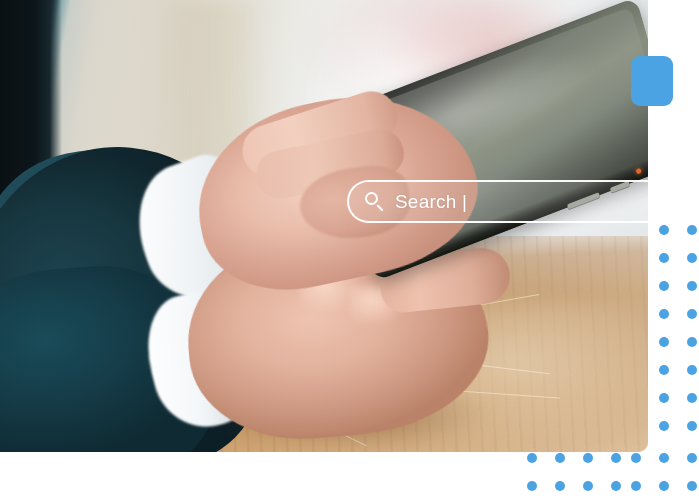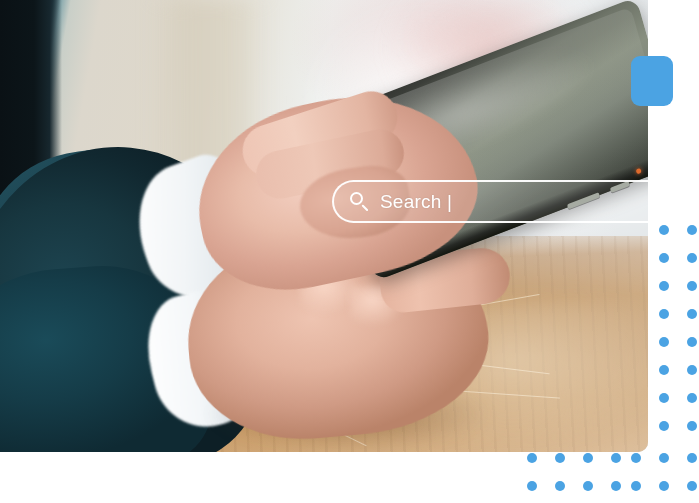--- a/index.html
+++ b/index.html
@@ -248,21 +248,21 @@
     position: absolute;
     width: 5px; height: 5px;
     border-radius: 50%;
     background: #e06a2c;
     box-shadow: 0 0 4px rgba(224,106,44,0.9);
   }
 
   
   .searchbar {
     position: absolute;
-    left: 332px;
+    left: 347px;
     top: 180px;
     width: 330px;
     height: 43px;
     border: 2px solid rgba(255,255,255,0.96);
     border-right: none;
     border-radius: 22px 0 0 22px;
     background: rgba(255,255,255,0.12);
     box-sizing: border-box;
     display: flex;
     align-items: center;

